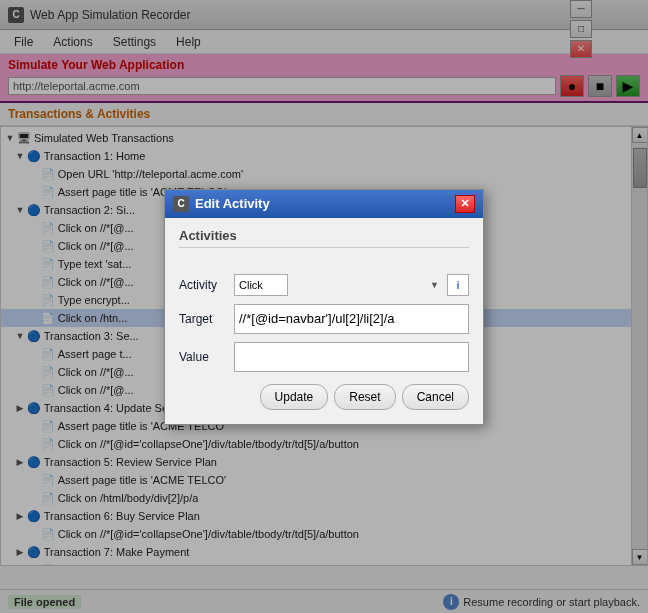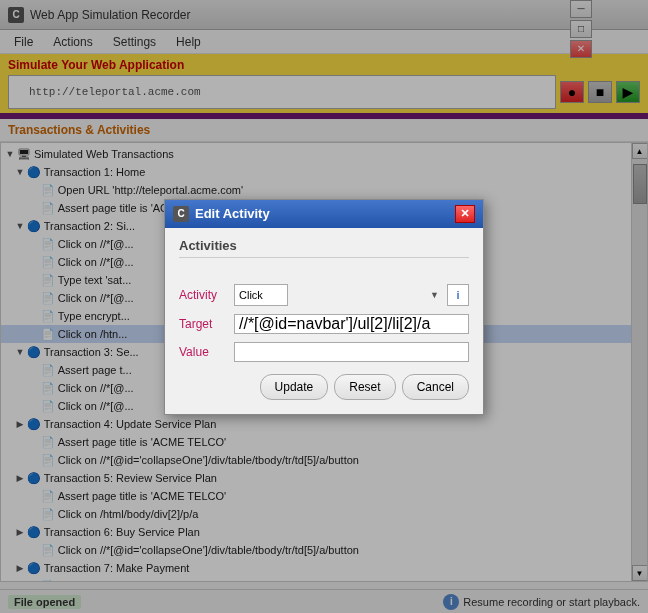--- a/index.html
+++ b/index.html
@@ -74,44 +74,43 @@
     .menu-item {
       padding: 2px 10px;
       cursor: pointer;
       border-radius: 3px;
       font-size: 12px;
       color: #333;
     }
 
     
     .simulate-bar {
-      background: #fde047;
+      background: #f9a8d4;
       padding: 4px 8px 4px 8px;
-      border-bottom: 6px solid #701a75;
+      border-bottom: 2px solid #701a75;
     }
     .simulate-label {
       color: #cc0000;
       font-size: 12px;
       font-weight: bold;
       margin-bottom: 3px;
     }
     .url-row {
       display: flex;
       align-items: center;
       gap: 4px;
     }
     .url-input {
       flex: 1;
-      height: 34px;
+      height: 18px;
       border: 1px solid #aaa;
       background: white;
-      padding: 0 20px;
+      padding: 0 4px;
       font-size: 11px;
       color: #555;
-      font-family: Liberation Mono, monospace;
     }
     .url-btn {
       width: 24px;
       height: 22px;
       border: 1px solid #999;
       background: linear-gradient(to bottom, #f5f5f5, #e0e0e0);
       display: flex;
       align-items: center;
       justify-content: center;
       cursor: pointer;
@@ -323,21 +322,21 @@
       border-bottom: 1px solid #ccc;
     }
     .form-row {
       display: flex;
       align-items: center;
       margin-bottom: 8px;
     }
     .form-label {
       width: 55px;
       font-size: 12px;
-      color: #be185d;
+      color: #0f172a;
     }
     .form-control-wrap {
       flex: 1;
       display: flex;
       align-items: center;
       gap: 4px;
     }
     .form-select {
       flex: 1;
       height: 22px;
@@ -357,24 +356,24 @@
       position: absolute;
       right: 4px;
       top: 50%;
       transform: translateY(-50%);
       font-size: 9px;
       color: #555;
       pointer-events: none;
     }
     .form-input {
       flex: 1;
-      height: 20px;
+      height: 30px;
       border: 1px solid #aaa;
       background: white;
-      font-size: 16px;
+      font-size: 13px;
       padding: 0 4px;
     }
     .info-btn {
       width: 22px;
       height: 22px;
       background: white;
       border: 1px solid #aaa;
       display: flex;
       align-items: center;
       justify-content: center;

